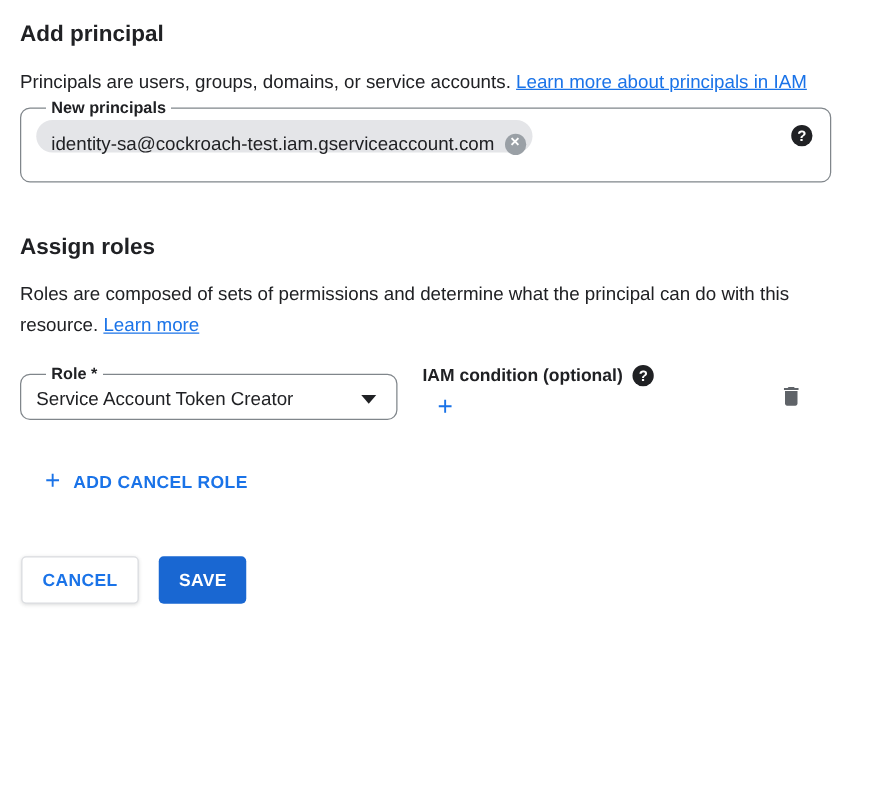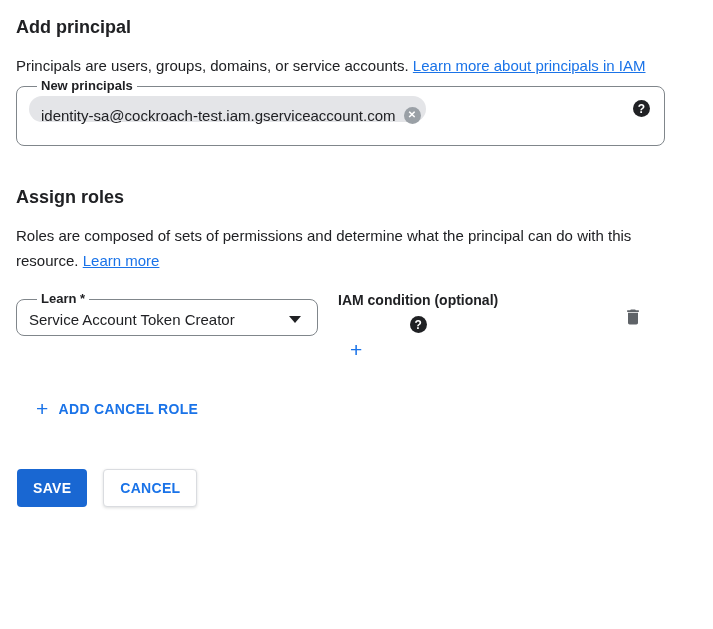--- a/index.html
+++ b/index.html
@@ -77,22 +77,22 @@
     border-left: 6px solid transparent; border-right: 6px solid transparent;
     border-top: 7px solid var(--text-dark, #202124);
   }
   .helper {
     font-size: 13px; line-height: 20px; margin: 8px 0 0 14px;
     color: var(--helper-gray, #80868b); max-width: 255px;
   }
 
   .condition-col { margin-left: 20px; padding-top: 1px; }
   .condition-label-row {
-    display: flex; align-items: center; gap: 8px;
-    font-size: 14px; font-weight: bold; color: var(--text-dark, #202124); flex-direction: column;
+    display: flex; gap: 8px;
+    font-size: 14px; font-weight: bold; color: var(--text-dark, #202124);
   }
   .condition-label-row .help-badge { margin-top: 0; }
 
   .text-button {
     display: inline-flex; align-items: center; gap: 10px;
     color: var(--link-blue, #1a73e8); font-weight: bold; font-size: 14px;
     letter-spacing: 0.3px; background: none; border: none;
     padding: 6px 8px; cursor: pointer;
     font-family: "Liberation Sans", sans-serif;
   }
@@ -155,21 +155,21 @@
   <h2 class="section-title">Assign roles</h2>
 
   <p class="desc">
     <span>Roles are composed of sets of permissions and determine what the principal can do with this resource.</span>
     <a class="link">Learn more</a>
   </p>
 
   <div class="role-row">
     <div class="role-col">
       <fieldset class="outlined role-field">
-        <legend>Learn *</legend>
+        <legend>Role *</legend>
         <div class="role-value-row">
           <span>Service Account Token Creator</span>
           <span class="dropdown-arrow"></span>
         </div>
       </fieldset>
     </div>
 
     <div class="condition-col">
       <div class="condition-label-row">
         <span>IAM condition (optional)</span>
@@ -188,17 +188,17 @@
       </svg>
     </button>
   </div>
 
   <button class="text-button add-role">
     <span class="plus">+</span>
     <span>ADD CANCEL ROLE</span>
   </button>
 
   <div class="footer">
+    <button class="btn btn-secondary">CANCEL</button>
     <button class="btn btn-primary">SAVE</button>
-    <button class="btn btn-secondary">CANCEL</button>
   </div>
 
 </div>
 
 </body></html>

